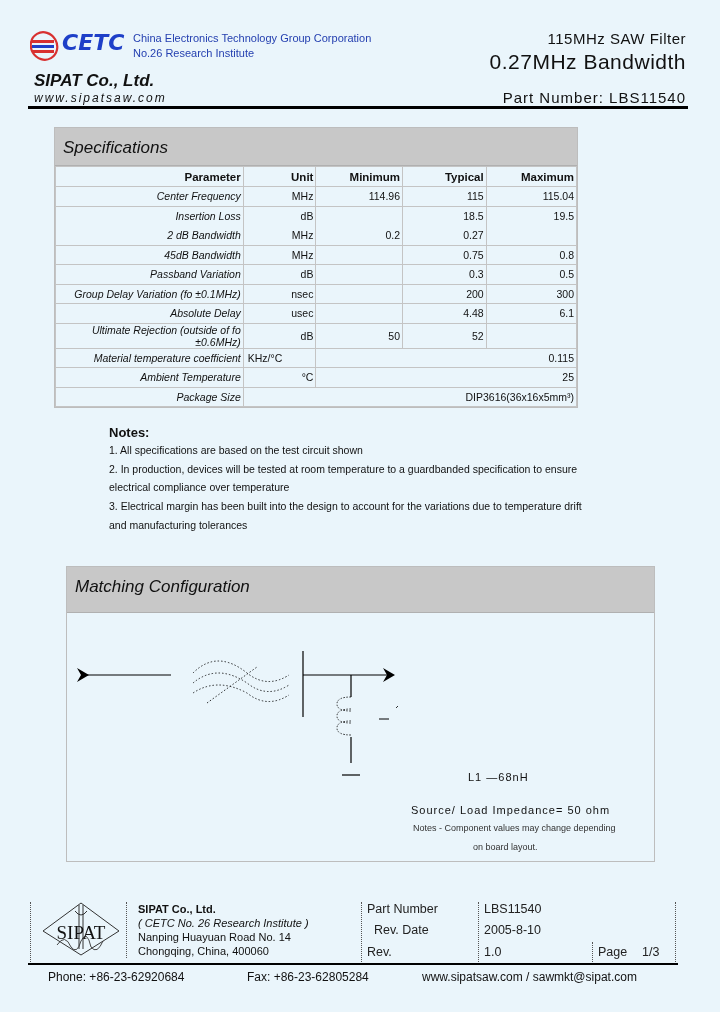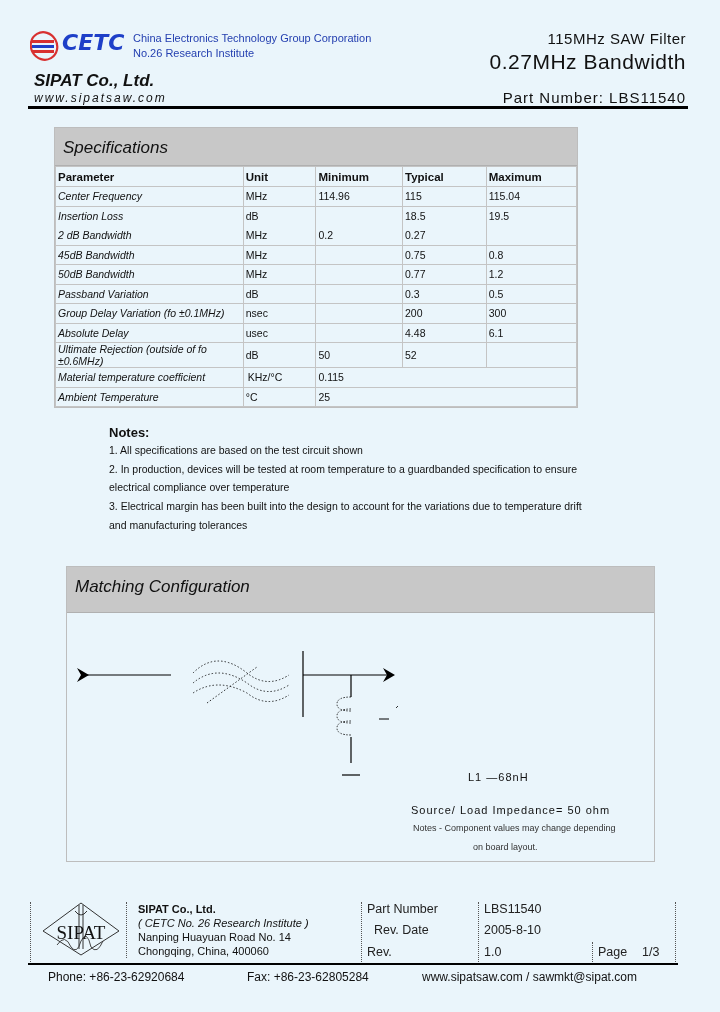--- a/index.html
+++ b/index.html
@@ -15,21 +15,21 @@
   .website { position: absolute; left: 34px; top: 91px; font-size: 12px; font-style: italic; letter-spacing: 2px; color: #111; }
   .title1 { position: absolute; right: 34px; top: 30px; font-size: 15px; letter-spacing: 0.5px; }
   .title2 { position: absolute; right: 34px; top: 50px; font-size: 21px; letter-spacing: 0.5px; }
   .partnum { position: absolute; right: 34px; top: 89px; font-size: 15px; letter-spacing: 1px; }
   .header-rule { position: absolute; left: 28px; top: 106px; width: 660px; height: 3px; background: #000; }
 
   
   .spec-box { position: absolute; left: 54px; top: 127px; width: 524px; border: 1px solid #bdbdbd; }
   .section-head { height: 38px; background: #c8c8c8; border-bottom: 1px solid #b0b0b0; font-size: 17px; font-style: italic; padding-left: 8px; line-height: 40px; }
   table.spec { width: 100%; border-collapse: collapse; font-size: 10.5px; }
-  table.spec td, table.spec th { border: 1px solid #c4c4c4; text-align: left; height: 19.5px; padding: 0 2px; font-weight: normal; }
+  table.spec td, table.spec th { border: 1px solid #c4c4c4; text-align: right; height: 19.5px; padding: 0 2px; font-weight: normal; }
   table.spec th { font-weight: bold; font-size: 11.5px; height: 20px; }
   table.spec td.p { font-style: italic; }
   table.spec tr.merged-top td { border-bottom: none; }
   table.spec tr.merged-bot td { border-top: none; }
   .col-p { width: 229px; } .col-u { width: 87px; } .col-min { width: 97px; } .col-typ { width: 97px; } .col-max { width: 101px; }
 
   .notes { position: absolute; left: 109px; top: 425px; font-size: 10.5px; line-height: 18.7px; }
   .notes .nh { font-weight: bold; font-size: 13px; line-height: 16px; }
 
   
@@ -115,27 +115,20 @@
       <td></td>
     </tr>
     <tr>
       <td class="p">45dB Bandwidth</td>
       <td>MHz</td>
       <td></td>
       <td>0.75</td>
       <td>0.8</td>
     </tr>
     <tr>
-      <td class="p">50dB Bandwidth</td>
-      <td>MHz</td>
-      <td></td>
-      <td>0.77</td>
-      <td>1.2</td>
-    </tr>
-    <tr>
       <td class="p">Passband Variation</td>
       <td>dB</td>
       <td></td>
       <td>0.3</td>
       <td>0.5</td>
     </tr>
     <tr>
       <td class="p">Group Delay Variation (fo ±0.1MHz)</td>
       <td>nsec</td>
       <td></td>
@@ -158,20 +151,24 @@
     </tr>
     <tr>
       <td class="p">Material temperature coefficient</td>
       <td style="text-align:left;padding-left:4px;">KHz/°C</td>
       <td colspan="3">0.115</td>
     </tr>
     <tr>
       <td class="p">Ambient Temperature</td>
       <td>°C</td>
       <td colspan="3">25</td>
+    </tr>
+    <tr>
+      <td class="p">Package Size</td>
+      <td colspan="4">DIP3616(36x16x5mm³)</td>
     </tr>
   </tbody>
     </table>
 </div>
 
 <div class="notes">
   <div class="nh">Notes:</div>
   <div>1. All specifications are based on the test circuit shown</div>
   <div>2. In production, devices will be tested at room temperature to a guardbanded specification to ensure</div>
   <div>electrical compliance over temperature</div>

